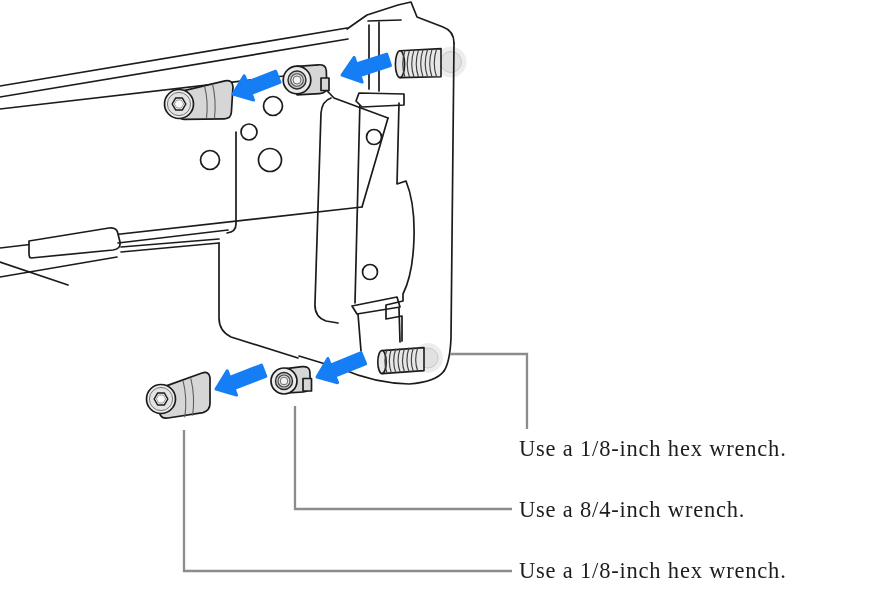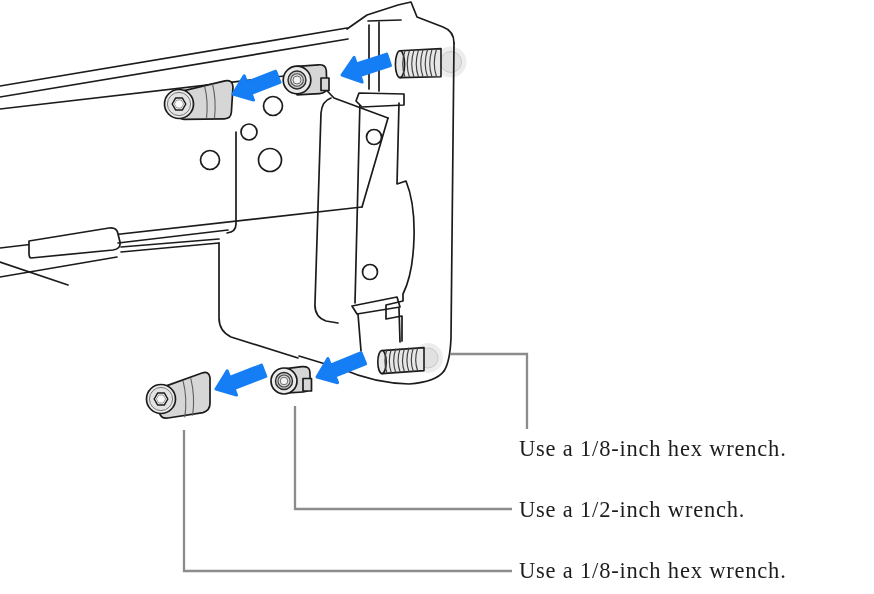--- a/index.html
+++ b/index.html
@@ -165,17 +165,17 @@
 
     <g>
       <path class="callout" d="M450,354 L527,354 L527,429"></path>
       <path class="callout" d="M295,406 L295,509 L512,509"></path>
       <path class="callout" d="M184,430 L184,571 L512,571"></path>
     </g>
   </svg>
 
   <div class="label" style="left:519px;top:436px;">Use a 1/8-inch hex wrench.</div>
 
-  <div class="label" style="left:519px;top:497px;">Use a 1/2-inch wrench.</div>
+  <div class="label" style="left:519px;top:497px;">Use a 8/4-inch wrench.</div>
 
   <div class="label" style="left:519px;top:558px;">Use a 1/8-inch hex wrench.</div>
 
 </div>
 
 </body></html>

